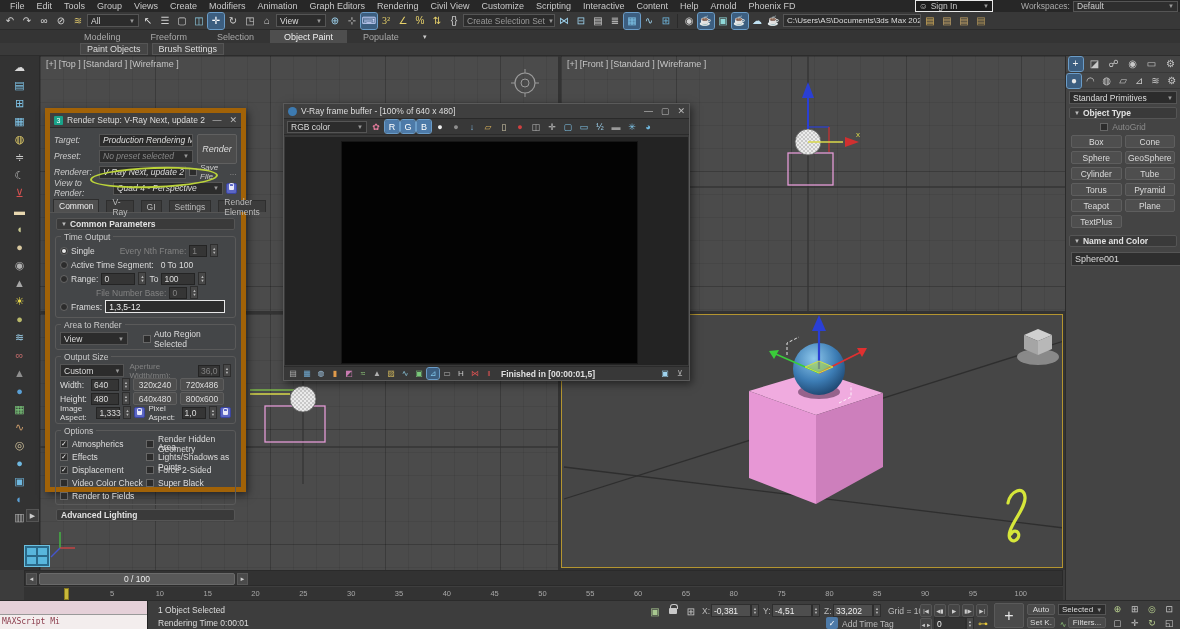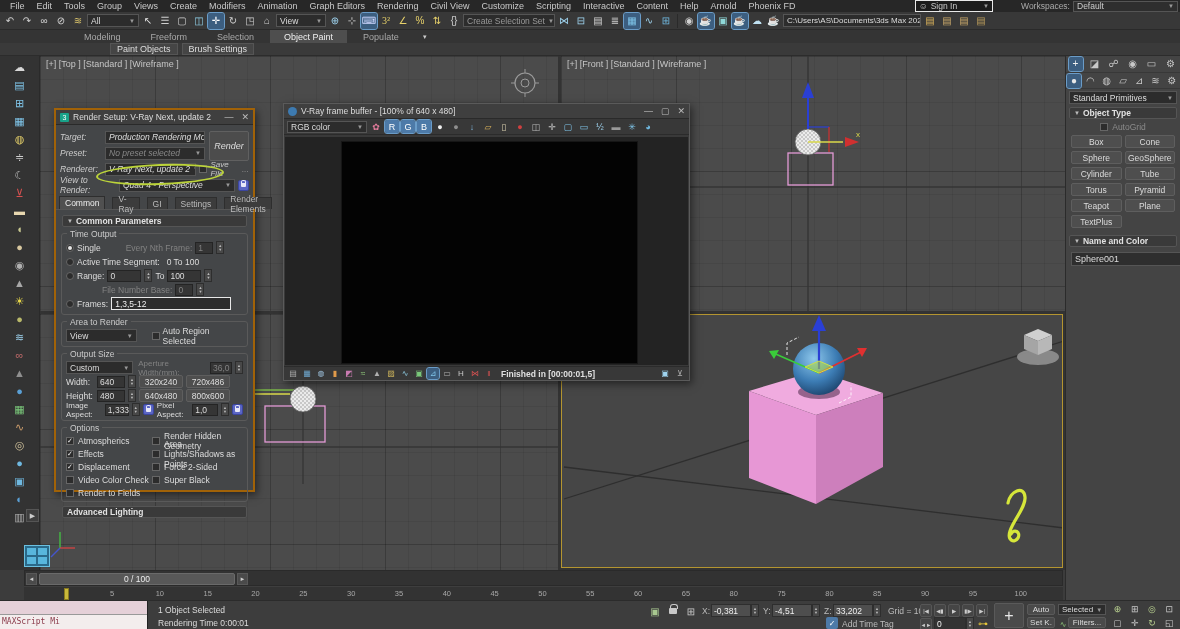--- a/index.html
+++ b/index.html
@@ -20,21 +20,21 @@
   .ico.active { background:#3c5e80; outline:1px solid #6a9cc8; }
   .sep { width:1px; height:14px; background:#2a2a2a; margin:0 2px; flex:none; }
   .dd { display:flex; align-items:center; background:#2c2c2c; border:1px solid #555; color:#ddd; font-size:8.5px; padding:0 3px; height:13px; white-space:nowrap; overflow:hidden; }
   .dd .caret { margin-left:auto; font-size:6px; color:#999; padding-left:3px; }
   .tb-dd-filter { width:52px; } .tb-dd-coord { width:50px; } .tb-dd-selset { width:92px; color:#999; } .tb-dd-path { width:138px; font-size:8px; }
 
   
   .ribbon-tabs { position:absolute; top:30px; left:0; width:1180px; height:13px; background:#343434; display:flex; align-items:center; font-size:9px; color:#a8a8a8; padding-left:70px; gap:2px; z-index:29; }
   .ribbon-tab { padding:0 14px; height:13px; display:flex; align-items:center; }
   .ribbon-tab.active { background:#4e4e4e; color:#eee; }
-  .ribbon-sub { position:absolute; top:43px; left:0; width:1180px; height:13px; background:#3a3a3a; border-bottom:1px solid #2c2c2c; display:flex; align-items:center; gap:4px; padding-left:110px; font-size:9px; z-index:29; }
+  .ribbon-sub { position:absolute; top:43px; left:0; width:1180px; height:13px; background:#3a3a3a; border-bottom:1px solid #2c2c2c; display:flex; align-items:center; gap:4px; padding-left:80px; font-size:9px; z-index:29; }
   .ribbon-subtab { background:#454545; border:1px solid #555; padding:0 6px; height:12px; display:flex; align-items:center; color:#ddd; }
   .ribbon-appicon { position:absolute; top:32px; left:6px; width:26px; height:22px; background:#3e3e3e; border:1px solid #555; border-radius:2px; display:flex; align-items:center; justify-content:center; font-size:12px; color:#e8e8e8; z-index:29; }
 
   
   .left-toolbar { position:absolute; top:56px; left:0; width:40px; height:514px; background:#333; border-right:1px solid #2a2a2a; display:flex; flex-direction:column; align-items:center; padding-top:2px; z-index:5; }
   .left-toolbar .ico { width:22px; height:18px; font-size:11px; }
   .lt-arrow { position:absolute; bottom:48px; left:26px; width:13px; height:13px; background:#3e3e3e; border:1px solid #555; font-size:7px; color:#ccc; display:flex; align-items:center; justify-content:center; }
   .quad-icon { position:absolute; top:545px; left:24px; width:26px; height:22px; display:grid; grid-template-columns:1fr 1fr; grid-template-rows:1fr 1fr; gap:2px; background:#2a6a8a; padding:2px; border:1px solid #6ac0e0; z-index:6; }
   .quad-icon div { background:#58b6dc; }
 
@@ -99,21 +99,21 @@
   .chk.checked:before { content:"✓"; }
   .radio { width:8px; height:8px; border-radius:50%; background:#2c2c2c; border:1px solid #666; display:inline-flex; align-items:center; justify-content:center; flex:none; }
   .radio.selected:before { content:""; width:4px; height:4px; border-radius:50%; background:#e8e8e8; }
   .field { background:#353535; border:1px solid #242424; color:#ddd; font-size:8.5px; height:12px; display:inline-flex; align-items:center; padding:0 2px; white-space:nowrap; }
   .field.gray { color:#828282; }
   .lockbtn { width:11px; height:11px; background:#5b66c4; border:1px solid #3b45a0; border-radius:2px; display:inline-flex; align-items:center; justify-content:center; flex:none; }
   .lockbtn i { display:block; width:5px; height:4px; background:#e8e8f8; position:relative; border-radius:1px; }
   .lockbtn i:before { content:""; position:absolute; top:-3px; left:0px; width:3px; height:3px; border:1px solid #e8e8f8; border-bottom:none; border-radius:2px 2px 0 0; }
 
   
-  .rs-dialog { position:absolute; left:54px; top:108px; width:201px; height:384px; background:#444648; border:2px solid #a16207; box-shadow:2px 3px 8px rgba(0,0,0,.5); z-index:20; font-size:8.5px; }
+  .rs-dialog { position:absolute; left:45px; top:108px; width:201px; height:384px; background:#444648; border:5px solid #a16207; box-shadow:2px 3px 8px rgba(0,0,0,.5); z-index:20; font-size:8.5px; }
   .win-title { height:15px; background:#3f3f3f; border-bottom:1px solid #2a2a2a; display:flex; align-items:center; gap:4px; padding:0 4px; font-size:8.5px; color:#ddd; }
   .win-ctl { margin-left:auto; display:flex; gap:8px; color:#bbb; font-size:9px; }
   .rs-head { position:relative; padding:4px 4px 0;font-style:italic; }
   .rs-row { display:flex; align-items:center; gap:3px; height:16px; color:#ccc; }
   .rs-label { width:42px; flex:none; }
   .render-btn { position:absolute; right:4px; top:6px; width:40px; height:30px; background:#4c4c4c; border:1px solid #606060; border-radius:2px; display:flex; align-items:center; justify-content:center; font-size:9px; color:#ddd; }
   .hl-ellipse { position:absolute; left:40px; top:39px; width:128px; height:21px; border:2.5px solid #bcd43a; border-radius:50%; transform:rotate(-2deg); pointer-events:none; z-index:3; }
   .rs-tabs { display:flex; align-items:flex-end; height:14px; padding:0 3px; gap:7px; border-bottom:1px solid #555; margin-top:3px; }
   .rs-tab { background:#3c3c3c; border:1px solid #2e2e2e; border-bottom:none; padding:0 5px; height:12px; display:flex; align-items:center; color:#bbb; font-size:8.5px; }
   .rs-tab.active { background:#505050; color:#eee; height:13px; }

